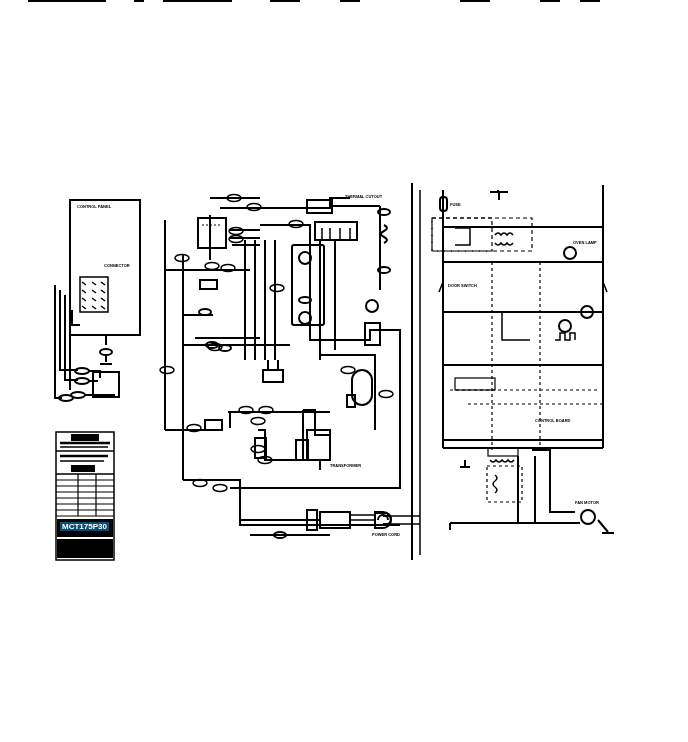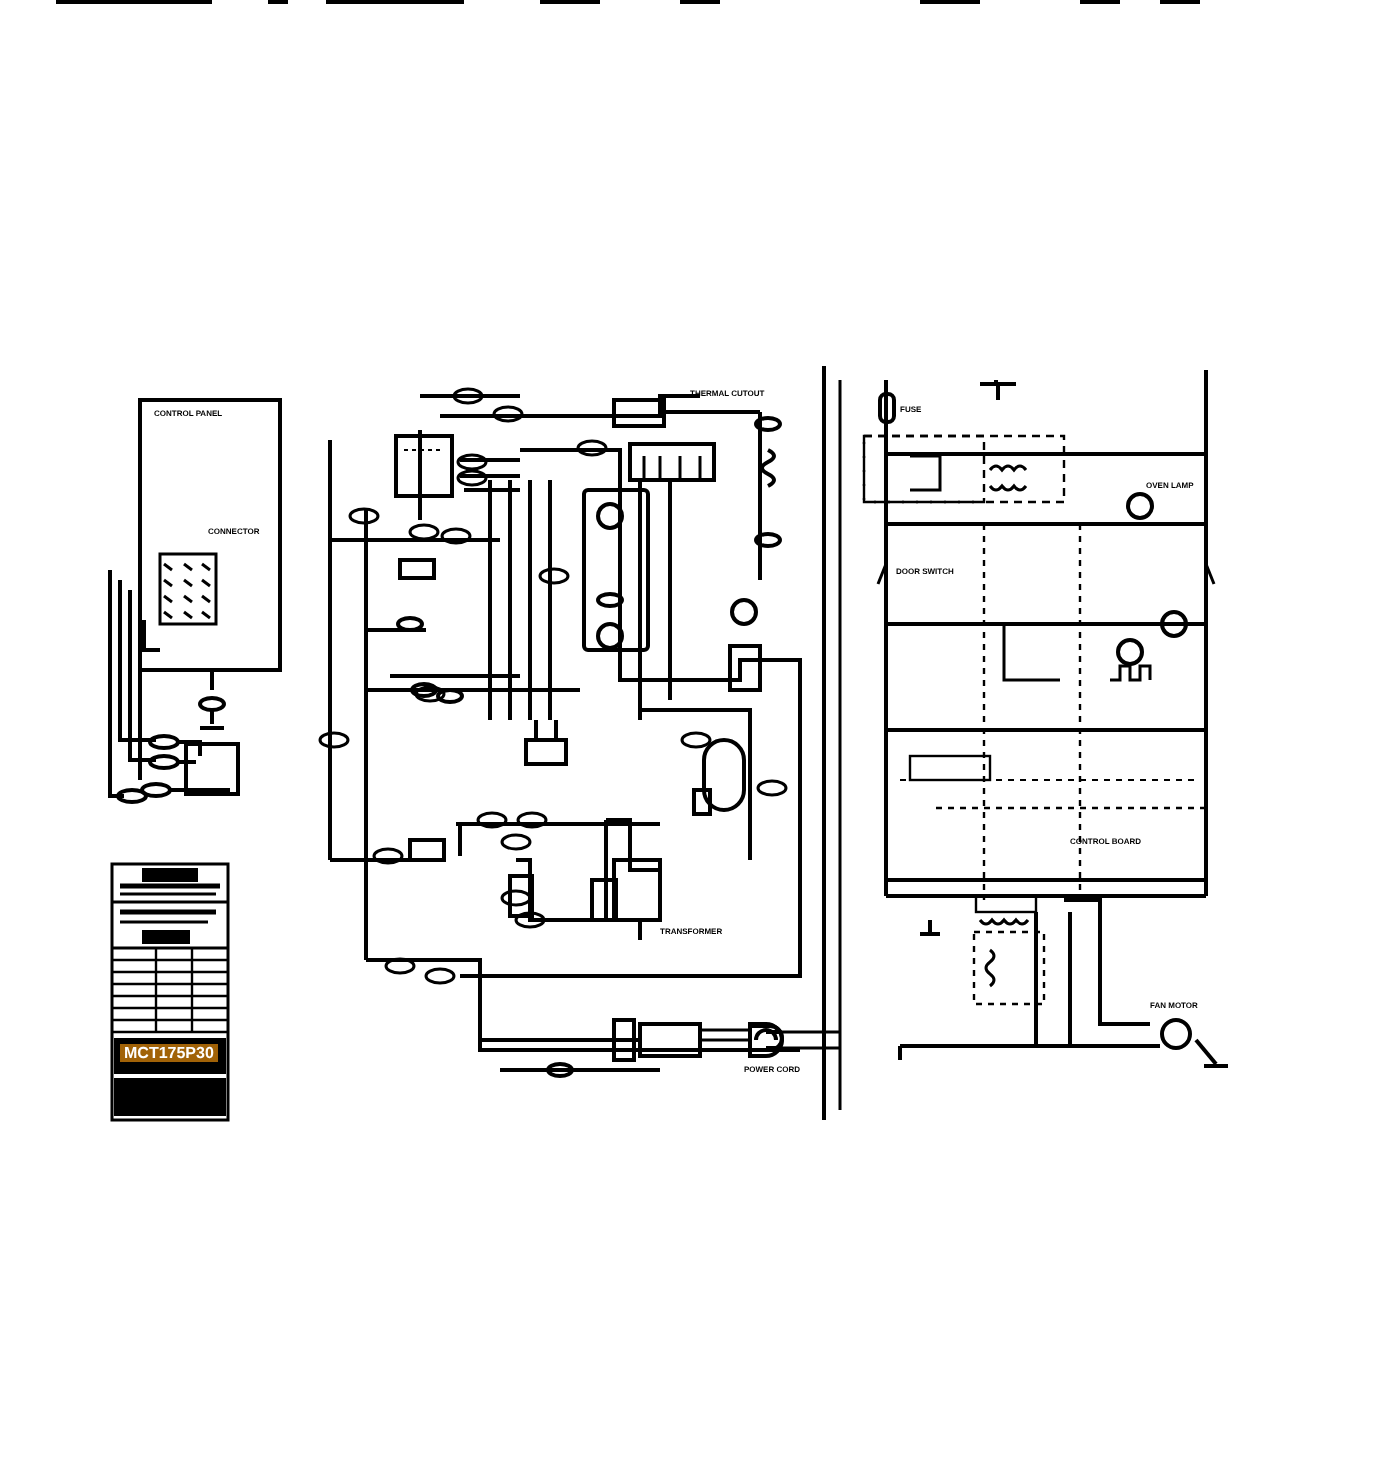--- a/index.html
+++ b/index.html
@@ -1,19 +1,19 @@
 <!DOCTYPE html>
 <html><head>
 <meta charset="utf-8">
 <style>
   html,body{margin:0;padding:0;background:#fff;}
   body{width:688px;height:742px;position:relative;overflow:hidden;font-family:"Liberation Sans",sans-serif;}
   svg{position:absolute;left:0;top:0;}
   .lbl{position:absolute;font-size:4px;color:#000;font-weight:bold;letter-spacing:0;white-space:nowrap;}
-  .bigl{position:absolute;font-size:9px;font-weight:bold;color:#fff;background:#a16207;padding:0 2px;}
+  .bigl{position:absolute;font-size:9px;font-weight:bold;color:#fff;background:#0c4a6e;padding:0 2px;}
 </style>
 </head>
 <body>
 
 <svg width="688" height="742" viewBox="0 0 688 742" fill="none" stroke="#000" stroke-width="2">
 
   <g stroke-width="2">
     <line x1="28" y1="1" x2="106" y2="1"></line>
     <line x1="134" y1="1" x2="144" y2="1"></line>
     <line x1="163" y1="1" x2="232" y2="1"></line>

